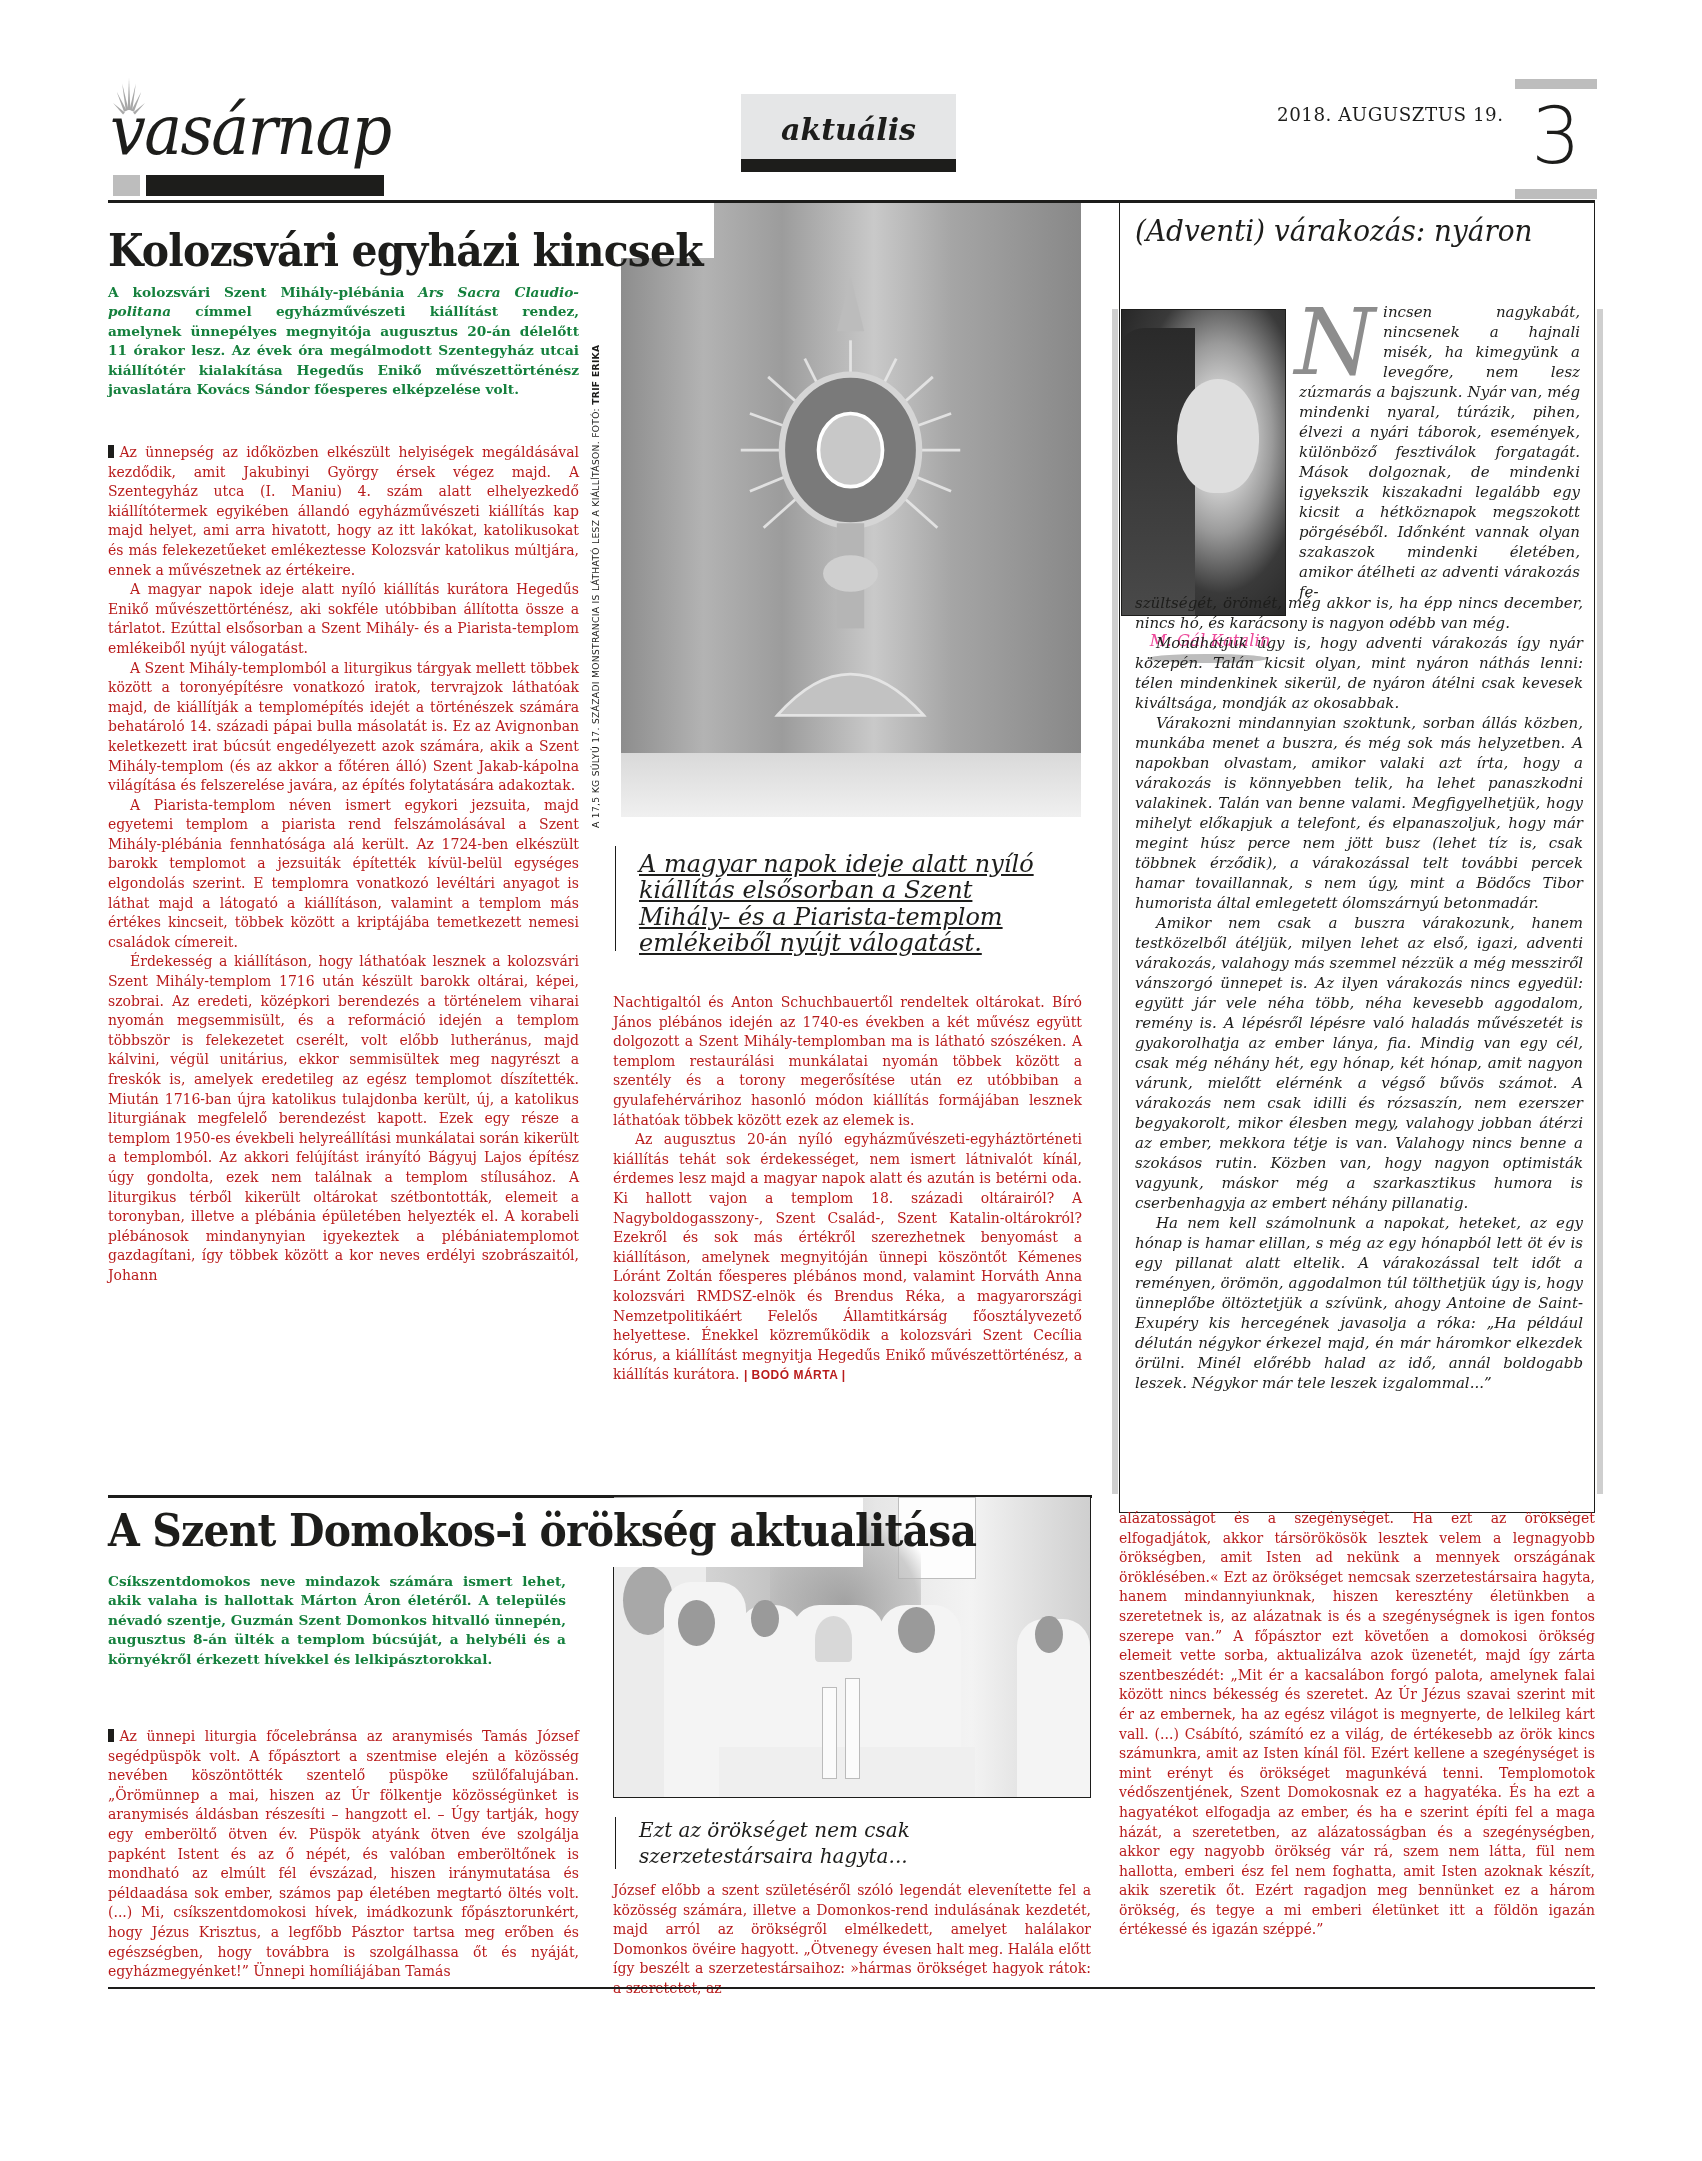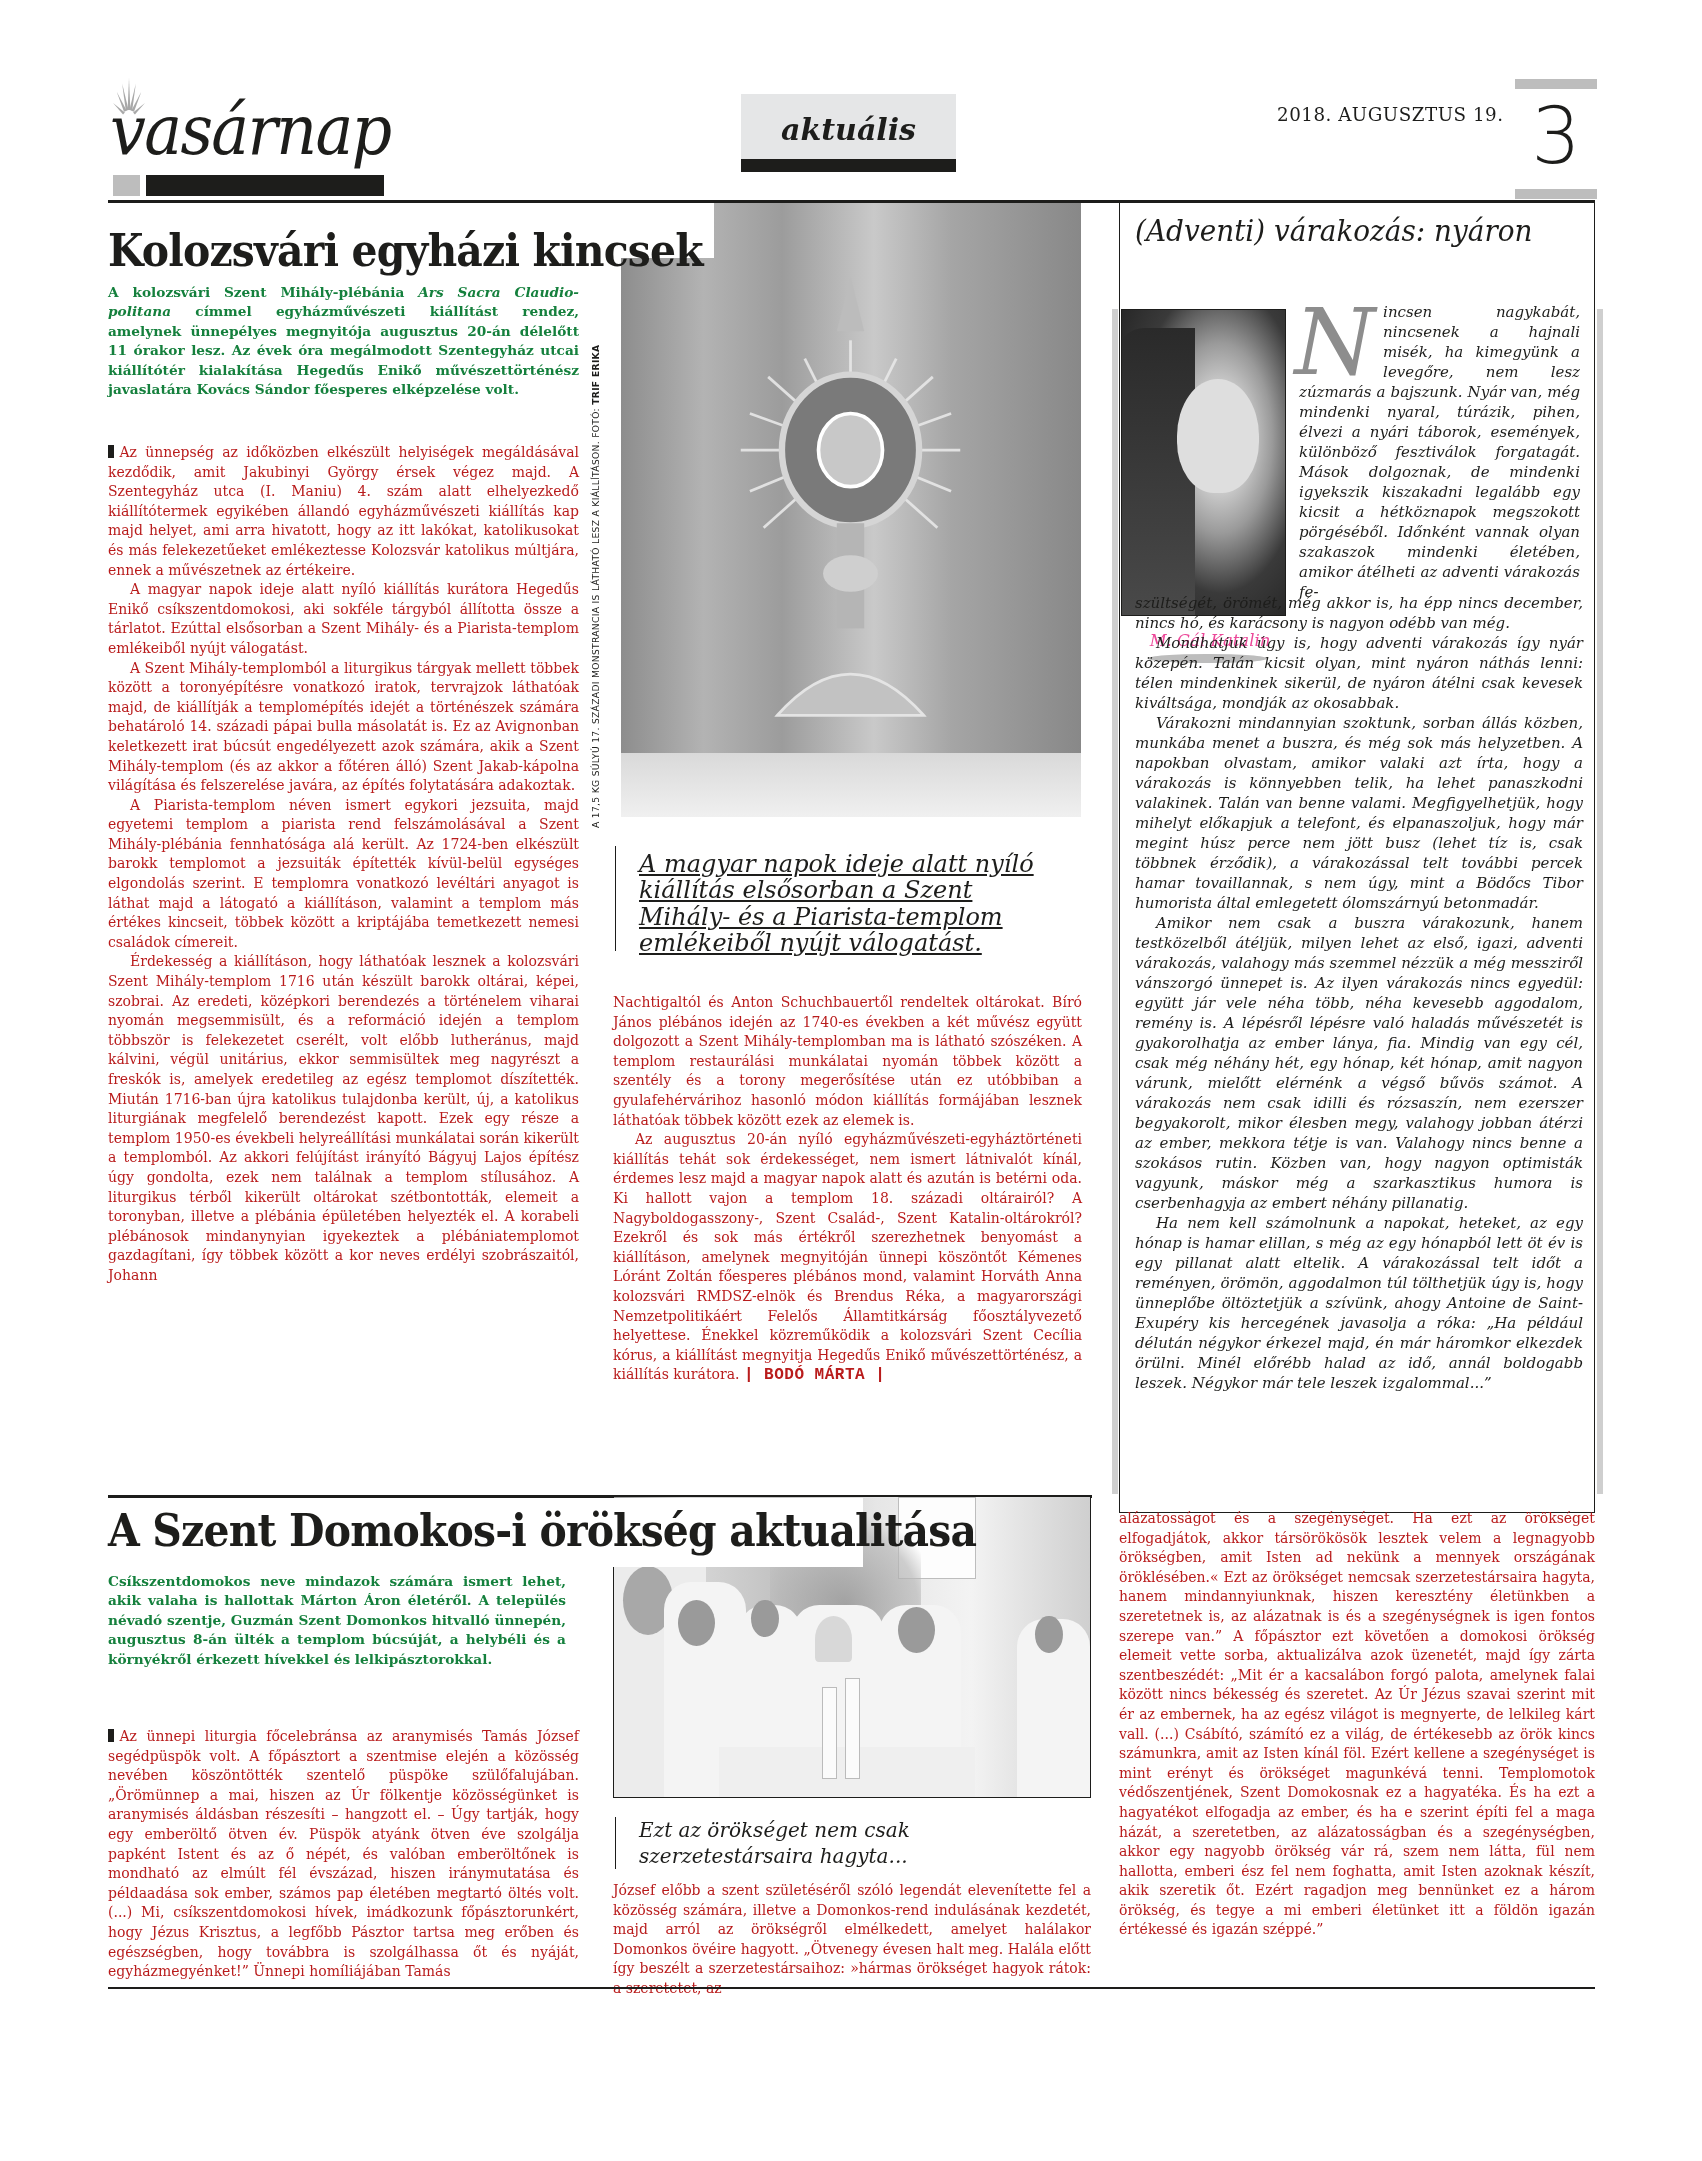--- a/index.html
+++ b/index.html
@@ -42,21 +42,21 @@
   .photo1 .floor { position: absolute; left: 0; bottom: 0; width: 100%; height: 64px; background: linear-gradient(180deg,#d9d9d9,#f0f0f0); }
   .monstrance { position: absolute; left: 92px; top: 55px; width: 275px; height: 503px; }
 
   .photo-credit { left: 590px; top: 828px; width: 517px; height: 27.5px; transform: rotate(-90deg); transform-origin: left top; font-family: "DejaVu Sans", sans-serif; font-size: 9.2px; letter-spacing: 0.3px; color: #1d1d1b; white-space: nowrap; }
   .photo-credit b { font-weight: bold; }
 
   .pullquote { border-left: 1.8px solid #1d1d1b; font-family: "DejaVu Serif", serif; font-style: italic; color: #1d1d1b; }
   .pq1 { left: 615px; top: 846px; width: 439px; height: 105px; padding-left: 23px; font-size: 24px; line-height: 26.5px; padding-top: 4.6px; text-decoration: underline; }
 
   .a1-col2 { left: 613px; top: 993px; width: 469px; }
-  .byline { font-family: Liberation Mono, monospace; font-weight: bold; font-size: 16px; letter-spacing: 0.5px; }
+  .byline { font-family: Liberation Sans, sans-serif; font-weight: bold; font-size: 12px; letter-spacing: 0.5px; }
 
   
   .op-box { left: 1119px; top: 202px; width: 476px; height: 1311px; border-left: 1.8px solid #1d1d1b; border-right: 1.8px solid #1d1d1b; border-bottom: 1.8px solid #1d1d1b; }
   .op-shadow { left: 1112px; top: 309px; width: 5.5px; height: 1185px; background: #cfcfcf; }
   .op-shadow-r { left: 1597px; top: 309px; width: 5.5px; height: 1185px; background: #cfcfcf; }
   .op-title { left: 1135px; top: 213px; font-family: "DejaVu Serif", serif; font-style: italic; font-size: 30px; color: #1d1d1b; white-space: nowrap; transform: scaleX(0.93); transform-origin: left; }
   .op-photo { left: 1121px; top: 309px; width: 165px; height: 307px; border: 0.9px solid #1d1d1b; background: radial-gradient(ellipse at 60% 42%, #e9e9e9 0%, #cfcfcf 20%, #9a9a9a 38%, #3a3a3a 62%, #1e1e1e 100%); overflow: hidden; }
   .op-photo .face { position: absolute; left: 55px; top: 69px; width: 82px; height: 114px; border-radius: 50% 50% 45% 45%; background: #dedede; }
   .op-photo .hair { position: absolute; left: -4.6px; top: 18.3px; width: 78px; height: 293px; background: linear-gradient(180deg,#2a2a2a,#4a4a4a); border-radius: 27.5px 0 0 0; }
   .op-author { left: 1123px; top: 631px; width: 174px; text-align: center; font-family: "DejaVu Serif", serif; font-style: italic; font-size: 16.5px; color: #ec4899; }
@@ -146,21 +146,21 @@
     <path d="M140 1000 Q300 820 460 1000 Z" fill="#c2c2c2" stroke="#e4e4e4" stroke-width="6"></path>
   </svg>
 </div>
 <div class="abs photo1-cutout"></div>
 
 <div class="abs headline h1">Kolozsvári egyházi kincsek</div>
 <div class="abs lead lead1"><span>A kolozsvári Szent Mihály-plébánia </span><i>Ars Sacra Claudio-politana</i><span> címmel egyházművészeti kiállítást rendez, amelynek ünnepélyes megnyitója augusztus 20-án délelőtt 11 órakor lesz. Az évek óra megálmodott Szentegyház utcai kiállítótér kialakítása Hegedűs Enikő művészettörténész javaslatára Kovács Sándor főesperes elképzelése volt.</span></div>
 
 <div class="abs body a1-col1">
   <p class="first"><span class="marker"></span><span>Az ünnepség az időközben elkészült helyiségek megáldásával kezdődik, amit Jakubinyi György érsek végez majd. A Szentegyház utca (I. Maniu) 4. szám alatt elhelyezkedő kiállítótermek egyikében állandó egyházművészeti kiállítás kap majd helyet, ami arra hivatott, hogy az itt lakókat, katolikusokat és más felekezetűeket emlékeztesse Kolozsvár katolikus múltjára, ennek a művészetnek az értékeire.</span></p>
-  <p>A magyar napok ideje alatt nyíló kiállítás kurátora Hegedűs Enikő csíkszentdomokosi, aki sokféle tárgyból állította össze a tárlatot. Ezúttal elsősorban a Szent Mihály- és a Piarista-templom emlékeiből nyújt válogatást.</p>
+  <p>A magyar napok ideje alatt nyíló kiállítás kurátora Hegedűs Enikő művészettörténész, aki sokféle utóbbiban állította össze a tárlatot. Ezúttal elsősorban a Szent Mihály- és a Piarista-templom emlékeiből nyújt válogatást.</p>
   <p>A Szent Mihály-templomból a liturgikus tárgyak mellett többek között a toronyépítésre vonatkozó iratok, tervrajzok láthatóak majd, de kiállítják a templomépítés idejét a történészek számára behatároló 14. századi pápai bulla másolatát is. Ez az Avignonban keletkezett irat búcsút engedélyezett azok számára, akik a Szent Mihály-templom (és az akkor a főtéren álló) Szent Jakab-kápolna világítása és felszerelése javára, az építés folytatására adakoztak.</p>
   <p>A Piarista-templom néven ismert egykori jezsuita, majd egyetemi templom a piarista rend felszámolásával a Szent Mihály-plébánia fennhatósága alá került. Az 1724-ben elkészült barokk templomot a jezsuiták építették kívül-belül egységes elgondolás szerint. E templomra vonatkozó levéltári anyagot is láthat majd a látogató a kiállításon, valamint a templom más értékes kincseit, többek között a kriptájába temetkezett nemesi családok címereit.</p>
   <p>Érdekesség a kiállításon, hogy láthatóak lesznek a kolozsvári Szent Mihály-templom 1716 után készült barokk oltárai, képei, szobrai. Az eredeti, középkori berendezés a történelem viharai nyomán megsemmisült, és a reformáció idején a templom többször is felekezetet cserélt, volt előbb lutheránus, majd kálvini, végül unitárius, ekkor semmisültek meg nagyrészt a freskók is, amelyek eredetileg az egész templomot díszítették. Miután 1716-ban újra katolikus tulajdonba került, új, a katolikus liturgiának megfelelő berendezést kapott. Ezek egy része a templom 1950-es évekbeli helyreállítási munkálatai során kikerült a templomból. Az akkori felújítást irányító Bágyuj Lajos építész úgy gondolta, ezek nem találnak a templom stílusához. A liturgikus térből kikerült oltárokat szétbontották, elemeit a toronyban, illetve a plébánia épületében helyezték el. A korabeli plébánosok mindanynyian igyekeztek a plébániatemplomot gazdagítani, így többek között a kor neves erdélyi szobrászaitól, Johann</p>
 </div>
 
 <div class="abs photo-credit"><span>A 17,5 KG SÚLYÚ 17. SZÁZADI MONSTRANCIA IS LÁTHATÓ LESZ A KIÁLLÍTÁSON. FOTÓ: </span><b>TRIF ERIKA</b></div>
 
 <div class="abs pullquote pq1">A magyar napok ideje alatt nyíló kiállítás elsősorban a Szent Mihály- és a Piarista-templom emlékeiből nyújt válogatást.</div>
 
 <div class="abs body a1-col2">

